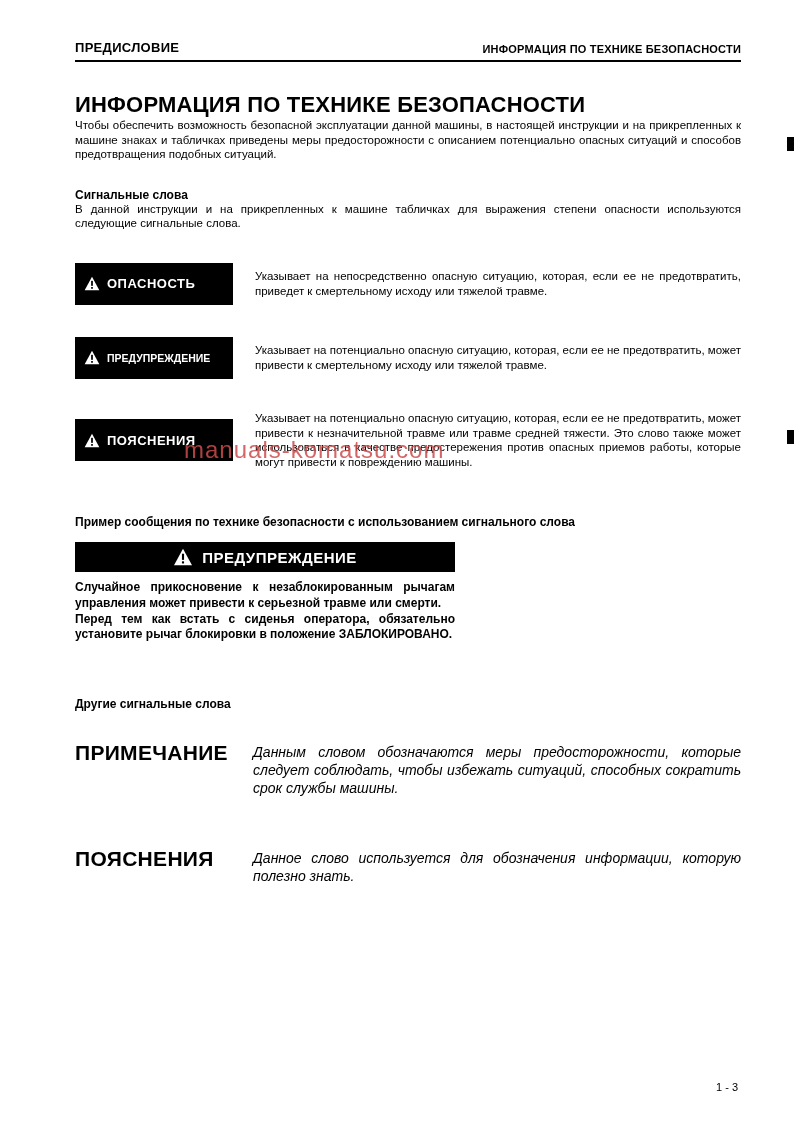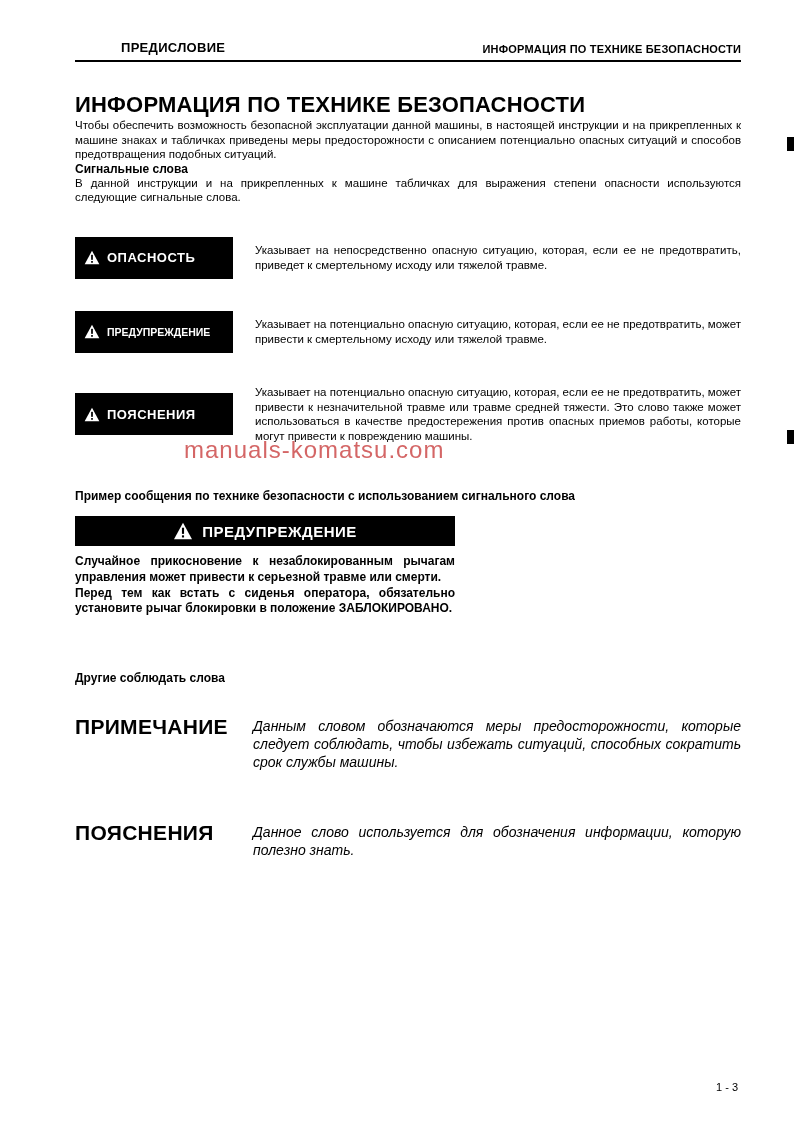--- a/index.html
+++ b/index.html
@@ -1,25 +1,25 @@
 <!DOCTYPE html>
 <html><head>
 <meta charset="utf-8">
 <style>
   html,body{margin:0;padding:0;}
   body{background:#ffffff;}
   .page{position:relative;width:794px;height:1123px;background:#fff;font-family:"Liberation Sans",sans-serif;color:#000;overflow:hidden;}
   .content{position:absolute;left:75px;top:40px;width:666px;}
   .header{display:flex;justify-content:space-between;align-items:flex-end;border-bottom:2px solid #000;padding-bottom:5px;}
-  .header-left{font-size:13px;font-weight:bold;letter-spacing:.3px;margin-left:46px;}
+  .header-left{font-size:13px;font-weight:bold;letter-spacing:.3px;}
   .header-right{font-size:11px;font-weight:bold;letter-spacing:.2px;}
   .title{font-size:22px;font-weight:bold;margin-top:30px;letter-spacing:.2px;}
   p.body{font-size:11.5px;line-height:1.27;text-align:justify;margin:0;}
   .intro{margin-top:8px;}
-  .subhead{font-size:12px;font-weight:bold;}
+  .subhead{font-size:12px;font-weight:bold;margin-top:26px;}
   .para1{margin-top:15px;}
   .signal-item{display:flex;align-items:center;margin-top:32px;}
   .badge-col{width:158px;flex:0 0 158px;margin-right:22px;}
   .badge{background:#000;color:#fff;display:flex;align-items:center;gap:7px;height:42px;padding:0 9px;font-weight:bold;}
   .badge .blabel{font-size:13px;letter-spacing:.5px;white-space:nowrap;}
   .badge.small .blabel{font-size:10.5px;letter-spacing:0;}
   .signal-desc{flex:1;font-size:11.5px;line-height:1.27;text-align:justify;}
   .example-head{font-size:12px;font-weight:bold;margin-top:46px;}
   .example-box{width:380px;margin-top:13px;}
   .example-bar{background:#000;color:#fff;height:30px;display:flex;align-items:center;justify-content:center;gap:9px;font-weight:bold;font-size:15px;letter-spacing:.5px;}
@@ -115,21 +115,21 @@
             <rect x="10.7" y="16.3" width="2.6" height="2.6" fill="#000"></rect>
           </svg>
         <span>ПРЕДУПРЕЖДЕНИЕ</span>
       </div>
       <div class="example-text">
         <p>Случайное прикосновение к незаблокированным рычагам управления может привести к серьезной травме или смерти.</p>
         <p>Перед тем как встать с сиденья оператора, обязательно установите рычаг блокировки в положение ЗАБЛОКИРОВАНО.</p>
       </div>
     </div>
 
-    <div class="subhead other-head">Другие соблюдать слова</div>
+    <div class="subhead other-head">Другие сигнальные слова</div>
 
 
     <div class="note-row first">
       <div class="note-term">ПРИМЕЧАНИЕ</div>
       <div class="note-desc">Данным словом обозначаются меры предосторожности, которые следует соблюдать, чтобы избежать ситуаций, способных сократить срок службы машины.</div>
     </div>
 
     <div class="note-row second">
       <div class="note-term">ПОЯСНЕНИЯ</div>
       <div class="note-desc">Данное слово используется для обозначения информации, которую полезно знать.</div>

